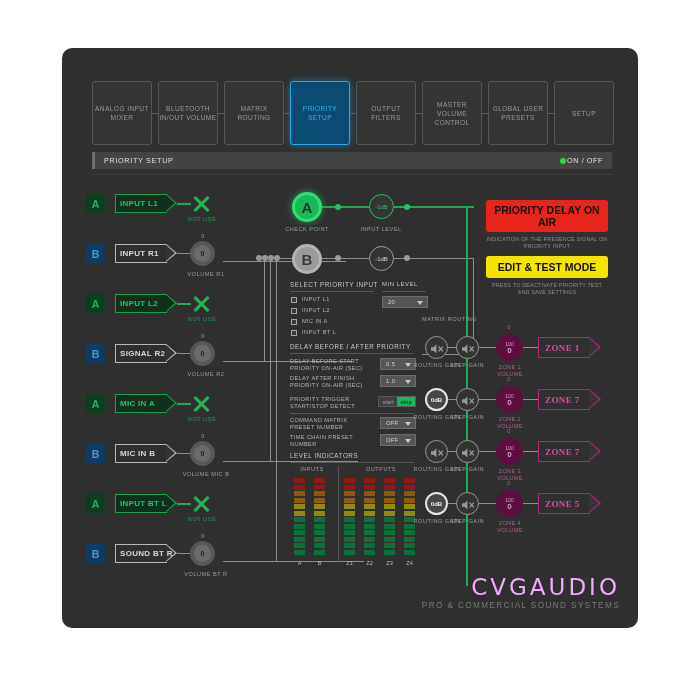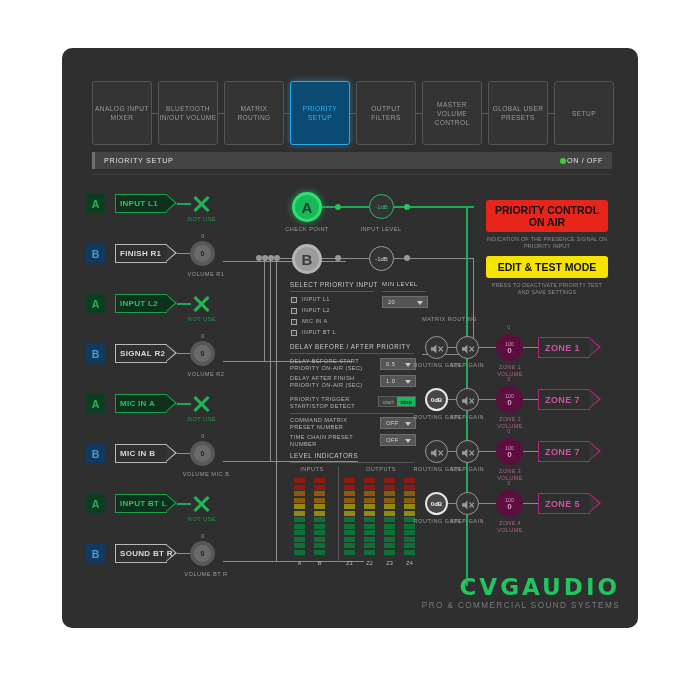--- a/index.html
+++ b/index.html
@@ -94,31 +94,31 @@
   .mute{position:absolute;width:23px;height:23px;border-radius:50%;border:1.5px solid #9a9a9a;background:#343434;box-sizing:border-box;}
   .mute svg{position:absolute;left:4px;top:5.5px;}
   .gainon{position:absolute;width:23px;height:23px;border-radius:50%;border:2px solid #e6e6e6;background:#474747;box-sizing:border-box;
           display:flex;align-items:center;justify-content:center;font-size:6px;font-weight:bold;color:#efefef;}
 
   .zknob{position:absolute;width:27px;height:27px;border-radius:50%;background:#5c0f3e;
          display:flex;flex-direction:column;align-items:center;justify-content:center;color:#e29bc6;}
   .zknob .v1{font-size:5px;margin-bottom:-1px;}
   .zknob .v2{font-size:8px;font-weight:bold;}
 
-  .ztag{position:absolute;height:31px;width:62px;}
+  .ztag{position:absolute;height:31px;width:62px;font-family:Liberation Serif, serif;}
   .ztag .body{position:absolute;left:0;top:0;width:52px;height:21px;border:1px solid #b4247f;box-sizing:border-box;border-right:none;}
   .ztag .tip{position:absolute;left:51px;top:0;width:0;height:0;border-top:10.5px solid transparent;border-bottom:10.5px solid transparent;border-left:12px solid #b4247f;}
   .ztag .tipin{position:absolute;left:51px;top:1.2px;width:0;height:0;border-top:9.3px solid transparent;border-bottom:9.3px solid transparent;border-left:10.5px solid #343434;}
   .ztag .txt{position:absolute;left:7px;top:6px;font-size:9px;font-weight:bold;color:#d64fa6;letter-spacing:.4px;}
 
   .zlbl{position:absolute;font-size:5.6px;color:#a8628c;text-align:center;line-height:7px;letter-spacing:.3px;}
 
   
   .logo{position:absolute;right:18px;bottom:18px;text-align:right;}
-  .logo .l1{font-size:23px;font-weight:bold;letter-spacing:3px;color:#22c55e;font-family:"DejaVu Sans",sans-serif;margin-top:45px;}
+  .logo .l1{font-size:23px;font-weight:normal;letter-spacing:3px;color:#f0abfc;font-family:"DejaVu Sans",sans-serif;margin-top:45px;}
   .logo .l2{font-size:8.2px;letter-spacing:1.4px;color:#7a7a7a;margin-top:1px;}
 </style>
 </head>
 <body>
 
 <div id="app">
   <div class="panel">
 
     <div class="tabbar">
       <div class="tabline"></div>
@@ -187,21 +187,21 @@
         <div class="wire g" style="left:115px;top:155px;width:14px;height:2px;"></div>
         <div class="xmark" style="left:130px;top:147px;"></div>
         <div class="lbl" style="left:118px;top:168px;width:44px;color:#1e9e4c;">NOT USE</div>
         <div class="ab b" style="left:24px;top:196px;">
           <span>B</span>
         </div>
         <div class="tag" style="left:53px;top:196px;">
           <div class="body"></div>
           <div class="tip"></div>
           <div class="tipin"></div>
-          <div class="txt">FINISH R1</div>
+          <div class="txt">INPUT R1</div>
         </div>
         <div class="wire" style="left:115px;top:205px;width:17px;height:1px;"></div>
         <div class="lbl" style="left:125px;top:185px;width:32px;">0</div>
         <div class="knob vol" style="left:128px;top:193px;">
           <span>0</span>
         </div>
         <div class="lbl" style="left:113px;top:223px;width:62px;">VOLUME R1</div>
         <div class="ab a" style="left:24px;top:246px;">
           <span>A</span>
         </div>
@@ -441,21 +441,21 @@
           <div class="seg" style="top:32.5px;background:#8f8a12;"></div>
           <div class="seg" style="top:39px;background:#0e7038;"></div>
           <div class="seg" style="top:45.5px;background:#0e7038;"></div>
           <div class="seg" style="top:52px;background:#0e7038;"></div>
           <div class="seg" style="top:58.5px;background:#0e7038;"></div>
           <div class="seg" style="top:65px;background:#0e7038;"></div>
           <div class="seg" style="top:71.5px;background:#0e7038;"></div>
         </div>
         <div class="mtlbl" style="left:342px;top:512px;">Z4</div>
         <div class="ban red" style="left:424px;top:152px;width:122px;height:32px;">
-          <span>PRIORITY CONTROL ON AIR</span>
+          <span>PRIORITY DELAY ON AIR</span>
         </div>
         <div class="bansub" style="left:424px;top:188px;width:122px;">INDICATION OF THE PRESENCE SIGNAL ON PRIORITY INPUT</div>
         <div class="ban yel" style="left:424px;top:208px;width:122px;height:22px;">
           <span>EDIT &amp; TEST MODE</span>
         </div>
         <div class="bansub" style="left:424px;top:234px;width:122px;">PRESS TO DEACTIVATE PRIORITY TEST AND SAVE SETTINGS</div>
         <div class="lbl" style="left:360px;top:268px;width:72px;text-align:left;">MATRIX ROUTING</div>
         <div class="mute" style="left:363px;top:288px;">
           <svg width="15" height="12" viewBox="0 0 15 12">
             <path d="M1 4.2h2.6L6.4 1.6v8.8L3.6 7.8H1z" fill="#9a9a9a"></path>

